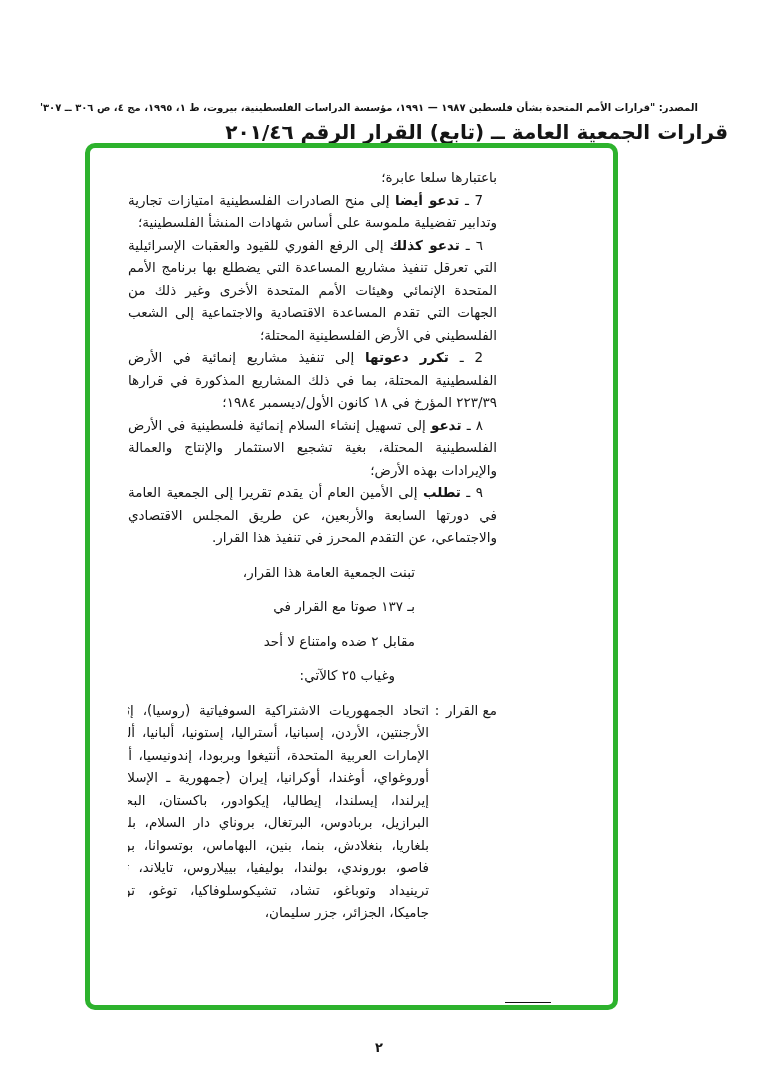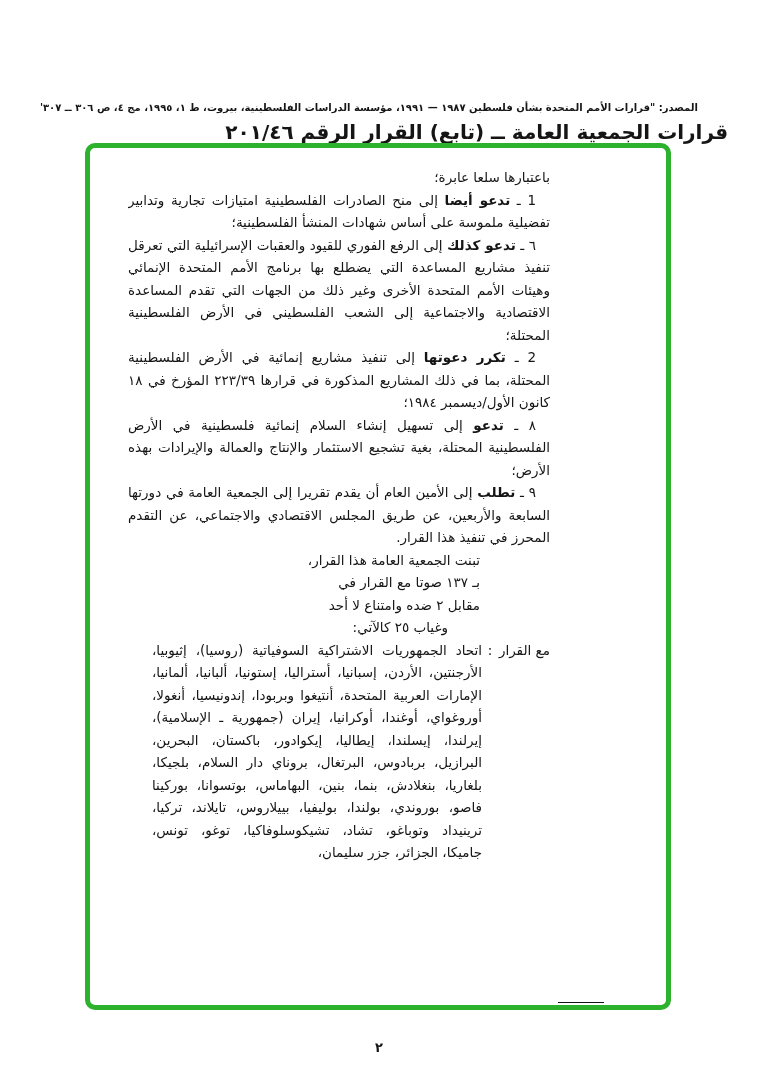--- a/index.html
+++ b/index.html
@@ -31,38 +31,38 @@
     top: 101px; right: 60px; left: 52px;
     text-align: right;
     font-weight: bold;
     font-size: 10px;
     line-height: 14px;
     white-space: nowrap;
   }
   .green-box {
     position: absolute;
     left: 85px; top: 143px;
-    width: 586px; height: 867px;
+    width: 533px; height: 867px;
     border: 5px solid #2db22d;
     border-radius: 10px;
     background: #ffffff;
   }
   .box-content {
     position: absolute;
     top: 18px; right: 116px; left: 38px; bottom: 6px;
     font-size: 13.5px;
     line-height: 22.5px;
     text-align: justify;
     overflow: hidden;
   }
   .cont-line { margin: 0; text-align: right; }
   .para { margin: 0; text-indent: 14px; }
   .para .lead-bold { font-weight: bold; }
   .adoption { margin-left: 70px; margin-right: 70px; }
-  .adoption p { margin: 0; text-align: right; }
+  .adoption p { margin: 12px; text-align: right; }
   .adoption p.last { padding-left: 0; margin-right: 32px; }
   .vote-row { display: flex; align-items: flex-start; }
   .vote-label { flex: 0 0 52px; white-space: nowrap; }
   .vote-sep { flex: 0 0 16px; text-align: center; }
   .vote-countries { flex: 0 0 330px; text-align: justify; }
   .footnote-rule {
     position: absolute;
     right: 62px; bottom: 2px;
     width: 46px; height: 0;
     border-top: 1.5px solid #111;
@@ -83,21 +83,21 @@
   <div class="doc-title">قرارات الجمعية العامة ــ (تابع) القرار الرقم ٢٠١/٤٦</div>
 
   <div class="doc-source">المصدر: "قرارات الأمم المتحدة بشأن فلسطين ١٩٨٧ — ١٩٩١، مؤسسة الدراسات الفلسطينية، بيروت، ط ١، ١٩٩٥، مج ٤، ص ٣٠٦ ــ ٣٠٧'</div>
 
   <div class="green-box">
     <div class="box-content">
 
       <p class="cont-line">باعتبارها سلعا عابرة؛</p>
 
       <p class="para">
-        <span class="lead-num">1 ـ</span>
+        <span class="lead-num">7 ـ</span>
         <span class="lead-bold">تدعو أيضا</span>
         <span class="para-text">إلى منح الصادرات الفلسطينية امتيازات تجارية وتدابير تفضيلية ملموسة على أساس شهادات المنشأ الفلسطينية؛</span>
       </p>
 
       <p class="para">
         <span class="lead-num">٦ ـ</span>
         <span class="lead-bold">تدعو كذلك</span>
         <span class="para-text">إلى الرفع الفوري للقيود والعقبات الإسرائيلية التي تعرقل تنفيذ مشاريع المساعدة التي يضطلع بها برنامج الأمم المتحدة الإنمائي وهيئات الأمم المتحدة الأخرى وغير ذلك من الجهات التي تقدم المساعدة الاقتصادية والاجتماعية إلى الشعب الفلسطيني في الأرض الفلسطينية المحتلة؛</span>
       </p>
 

